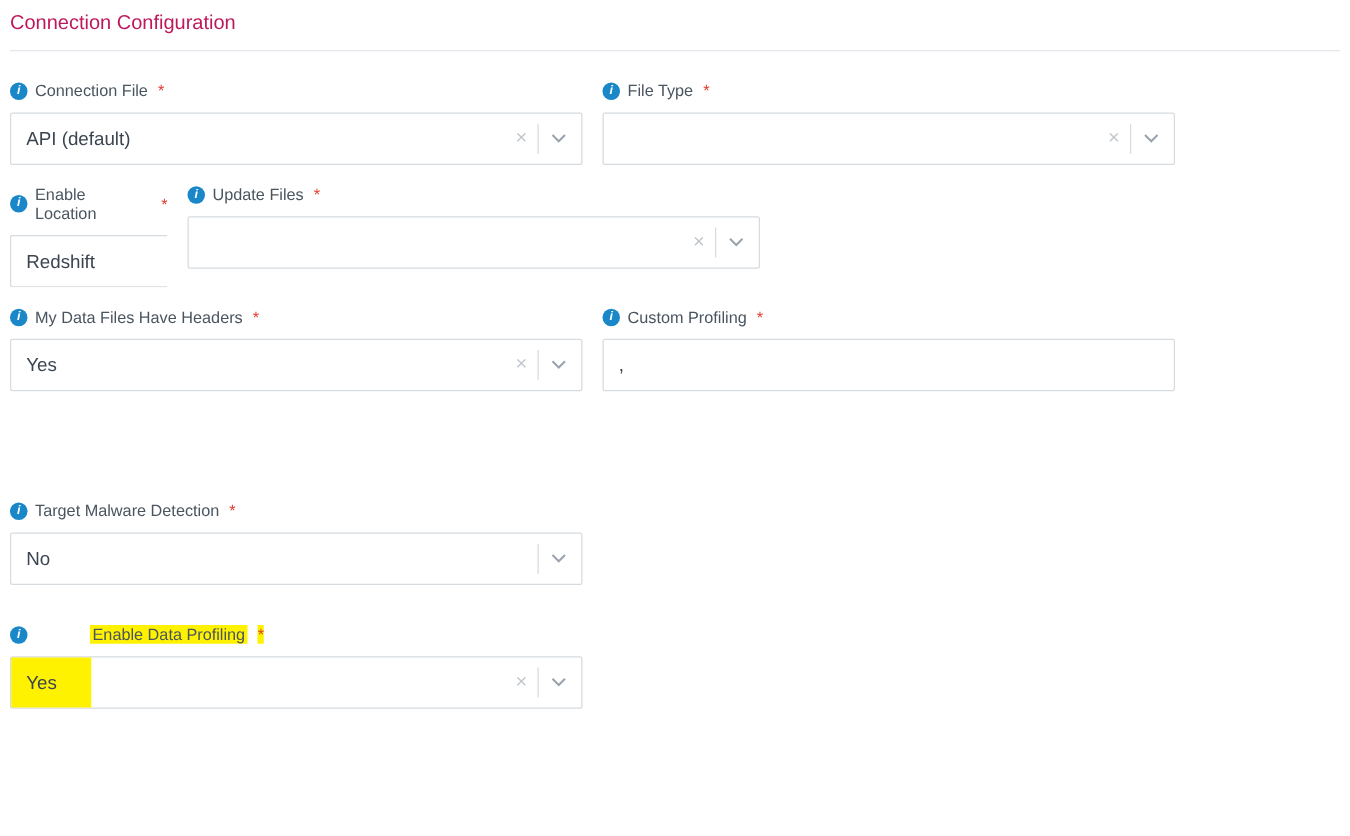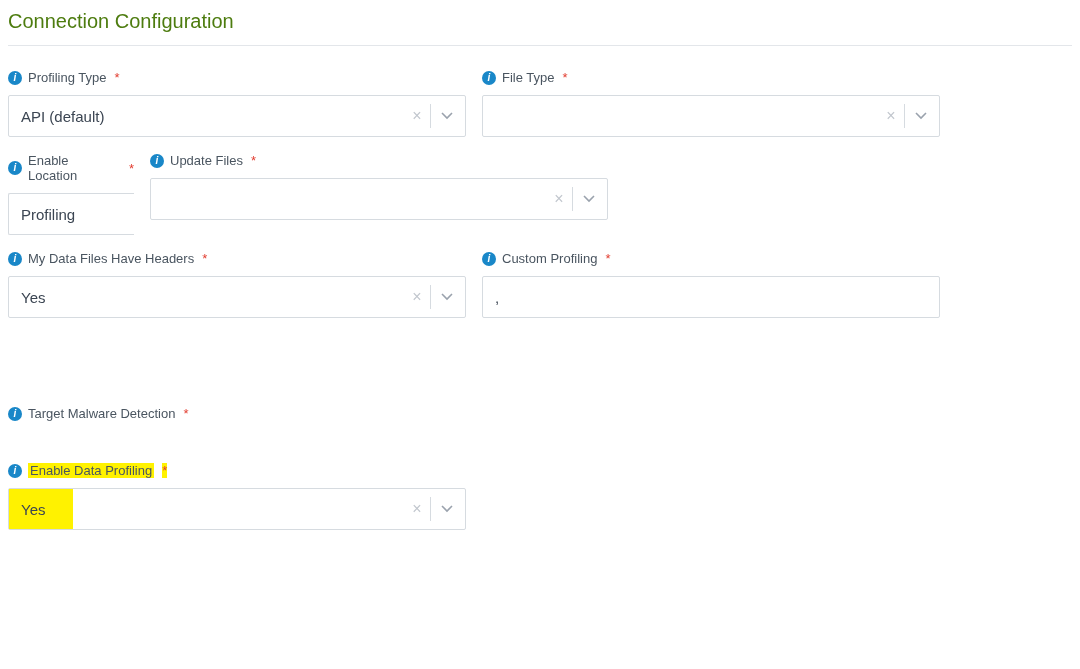--- a/index.html
+++ b/index.html
@@ -5,23 +5,23 @@
   * { box-sizing: border-box; }
   html, body {
     margin: 0; padding: 0;
     font-family: "Segoe UI", Arial, sans-serif;
     background: #fff;
     color: #3f4a58;
     width: 1080px;
   }
   .page { padding: 0 8px 20px 8px; }
   .section-title {
-    font-size: 20px;
+    font-size: 16px;
     font-weight: 400;
-    color: #4d7c0f;
+    color: #be185d;
     margin: 0;
     padding: 10px 0 12px 0;
     border-bottom: 1px solid #e3e6ea;
   }
   .form-grid {
     display: flex;
     flex-wrap: wrap;
     gap: 16px 16px;
     padding-top: 24px;
   }
@@ -84,35 +84,35 @@
     border: 1px solid #d6dbe0;
     border-radius: 2px;
     padding: 0 12px;
     font-size: 15px;
     color: #3b4552;
     display:flex; align-items:center;
     background: #fff;
   }
   .spacer-lg { height: 64px; }
   .hl { background: #fff200; }
-  .hl-pad { padding: 0 2px; }
+  .hl-pad { padding: 0 2px; margin-left: 44px; }
 </style>
 </head>
 <body>
 
 <div class="page">
 
   <h2 class="section-title">Connection Configuration</h2>
 
   <div class="form-grid">
 
     <div class="field w-458">
       <div class="label-row">
         <span class="info-icon">i</span>
-        <span>Profiling Type</span>
+        <span>Connection File</span>
         <span class="req">*</span>
       </div>
       <div class="select-box">
         <span class="select-value">API (default)</span>
         <div class="indicators">
           <span class="clear-x">×</span>
           <span class="divider-v"></span>
           <span class="chev">
               <svg viewBox="0 0 12 8">
                 <path d="M1 1l5 5 5-5"></path>
@@ -141,21 +141,21 @@
       </div>
     </div>
 
     <div class="field w-130">
       <div class="label-row">
         <span class="info-icon">i</span>
         <span>Enable Location</span>
         <span class="req">*</span>
       </div>
       <div class="select-box plain" style="padding-right:12px;border-right:none;border-radius:2px 0 0 2px;">
-        <span class="select-value">Profiling</span>
+        <span class="select-value">Redshift</span>
       </div>
     </div>
 
     <div class="field w-458">
       <div class="label-row">
         <span class="info-icon">i</span>
         <span>Update Files</span>
         <span class="req">*</span>
       </div>
       <div class="select-box">
@@ -207,20 +207,31 @@
   <div class="spacer-lg"></div>
 
 
   <div class="form-grid">
 
     <div class="field w-458" style="flex-basis:100%;max-width:458px;">
       <div class="label-row">
         <span class="info-icon">i</span>
         <span>Target Malware Detection</span>
         <span class="req">*</span>
+      </div>
+      <div class="select-box">
+        <span class="select-value">No</span>
+        <div class="indicators">
+          <span class="divider-v"></span>
+          <span class="chev">
+              <svg viewBox="0 0 12 8">
+                <path d="M1 1l5 5 5-5"></path>
+              </svg>
+            </span>
+        </div>
       </div>
     </div>
 
     <div style="flex-basis:100%;height:0;"></div>
 
     <div class="field w-458">
       <div class="label-row">
         <span class="info-icon">i</span>
         <span class="hl hl-pad">Enable Data Profiling</span>
         <span class="req hl">*</span>

